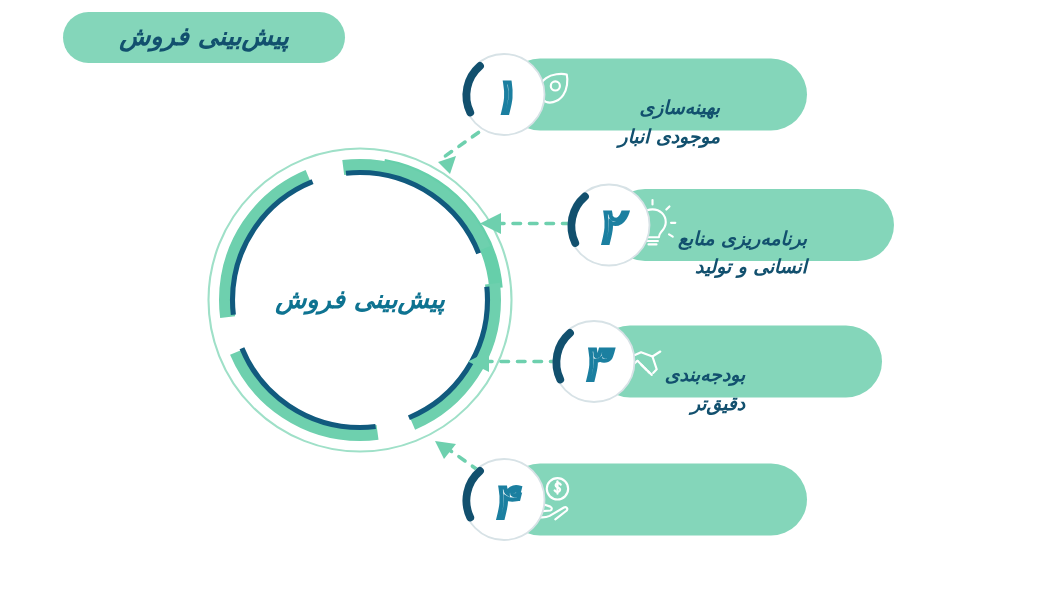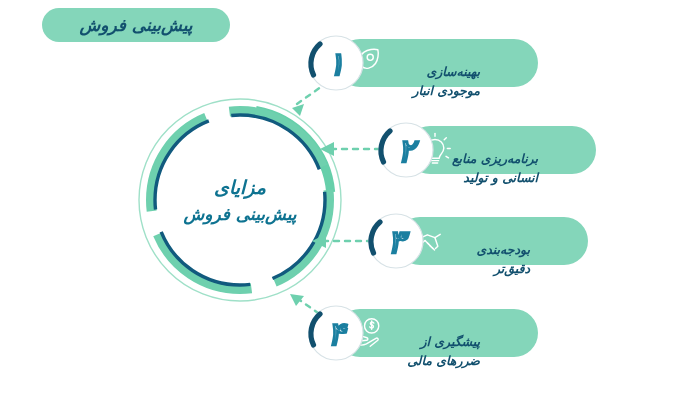--- a/index.html
+++ b/index.html
@@ -222,21 +222,20 @@
         <circle cx="104" cy="104" r="89" fill="none" stroke="#6ED0AE" stroke-width="10" stroke-dasharray="116 24" stroke-dashoffset="12"></circle>
       </g>
 
       <g>
         <circle cx="104" cy="104" r="85" fill="none" stroke="#115A7E" stroke-width="3.4" stroke-dasharray="111 23" stroke-dashoffset="11"></circle>
       </g>
 
       <circle cx="104" cy="104" r="80" fill="#ffffff"></circle>
     </svg>
     <div id="center-text">
-      <span class="l1">مزایای</span>
       <span class="l2">پیش‌بینی فروش</span>
     </div>
   </div>
 
   <svg class="connector" style="left:276px; top:78px; width:56px; height:40px;" viewBox="0 0 56 40">
     <line x1="52" y1="4" x2="18" y2="28" stroke="#6ED0AE" stroke-width="2.4" stroke-dasharray="5 6" stroke-linecap="round"></line>
     <path d="M 16 30 L 28 26 L 24 38 Z" fill="#6ED0AE"></path>
   </svg>
 
   <svg class="connector" style="left:312px; top:138px; width:72px; height:22px;" viewBox="0 0 72 22">
@@ -297,21 +296,21 @@
     <div class="numbadge">
       <svg viewBox="0 0 60 60">
         <circle cx="30" cy="30" r="27" fill="#ffffff" stroke="#D7E2E6" stroke-width="1.2"></circle>
         <path d="M 7.5 42 A 26 26 0 0 1 14 11" fill="none" stroke="#12506E" stroke-width="5.2" stroke-linecap="round"></path>
         <text x="30" y="42" text-anchor="middle" font-family="'DejaVu Sans','Liberation Sans',sans-serif" font-size="32" font-weight="bold" fill="none" stroke="#1B7FA0" stroke-width="1.7">۲</text>
       </svg>
     </div>
   </div>
 
   <div class="item" style="left:366px; top:211px; width:222px;">
-    <div class="pill" style="left:30px; width:192px;">
+    <div class="pill" style="left:30px; width:192px;justify-content:center;">
       <svg class="glyph" viewBox="0 0 40 40" fill="none" stroke="#ffffff" stroke-width="1.5" stroke-linecap="round" stroke-linejoin="round">
         <path d="M4 16.5 L 9.5 12 L 17 16 L 22.5 13.5 L 30.5 16.5 L 36 13"></path>
         <path d="M17 16 C 15 18 13.5 20 13.5 21.5 C 13.5 23 15 23.6 16.4 22.5 L 20 19.5"></path>
         <path d="M20 19.5 L 24 23.5"></path>
         <path d="M22.6 22.2 L 26.2 25.7"></path>
         <path d="M25 24.6 L 28.3 27.8"></path>
         <path d="M27.4 26.9 L 30 29.4"></path>
         <path d="M30.5 16.5 L 33.5 25.5 L 31 28"></path>
         <path d="M9.5 12 L 6 22 L 9 25"></path>
       </svg>
@@ -330,22 +329,20 @@
   <div class="item" style="left:306px; top:303px; width:232px;">
     <div class="pill" style="left:30px; width:202px;">
       <svg class="glyph" viewBox="0 0 40 40" fill="none" stroke="#ffffff" stroke-width="1.5" stroke-linecap="round" stroke-linejoin="round">
         <circle cx="27" cy="12.5" r="7.5"></circle>
         <path d="M29.3 9.6 C 28.7 8.7 27.7 8.4 26.8 8.7 C 25.8 9 25.4 10 26 10.8 C 26.6 11.6 28 11.6 28.6 12.4 C 29.2 13.3 28.6 14.4 27.5 14.6 C 26.5 14.8 25.5 14.4 25 13.6"></path>
         <path d="M27 7.2 L 27 16"></path>
         <path d="M4 23 L 9.5 23 L 9.5 31.5 L 4 31.5 Z"></path>
         <path d="M9.5 24.5 C 12 23 15 22.6 17.5 23.5 L 22 25 C 23.3 25.5 23.4 27.3 22 27.7 L 16.5 28.2"></path>
         <path d="M9.5 31 C 13 32.8 18 33.2 21.5 31.5 L 31.5 25.6 C 33 24.7 34.6 26.4 33.5 27.7 L 25.5 34"></path>
       </svg>
-      <span class="label">پیشگیری از
-ضررهای مالی</span>
     </div>
     <div class="numbadge">
       <svg viewBox="0 0 60 60">
         <circle cx="30" cy="30" r="27" fill="#ffffff" stroke="#D7E2E6" stroke-width="1.2"></circle>
         <path d="M 7.5 42 A 26 26 0 0 1 14 11" fill="none" stroke="#12506E" stroke-width="5.2" stroke-linecap="round"></path>
         <text x="30" y="42" text-anchor="middle" font-family="'DejaVu Sans','Liberation Sans',sans-serif" font-size="32" font-weight="bold" fill="none" stroke="#1B7FA0" stroke-width="1.7">۴</text>
       </svg>
     </div>
   </div>
 

